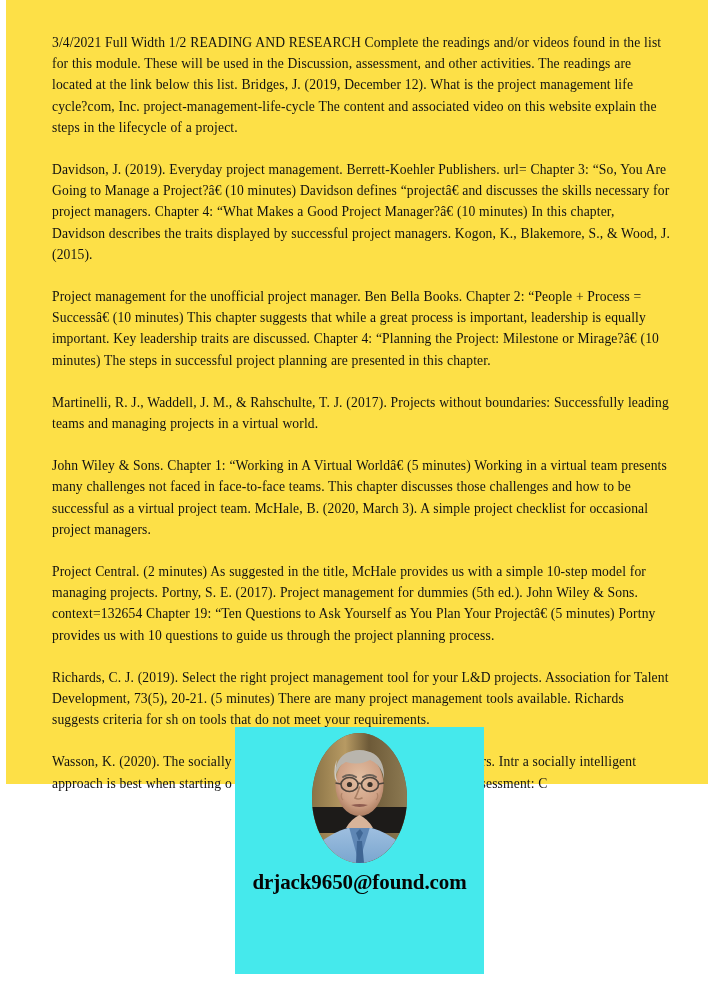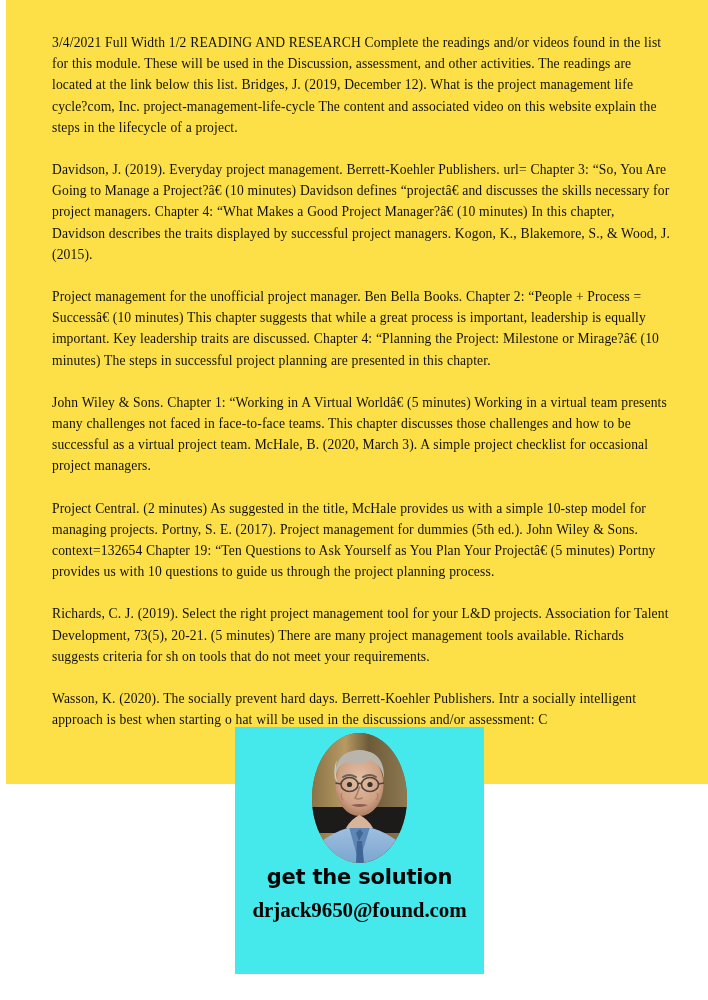--- a/index.html
+++ b/index.html
@@ -97,20 +97,21 @@
 </style>
 </head>
 <body>
 
 <div id="page">
 
   <div id="doc-body">
     <p class="para">3/4/2021 Full Width 1/2 READING AND RESEARCH Complete the readings and/or videos found in the list for this module. These will be used in the Discussion, assessment, and other activities. The readings are located at the link below this list. Bridges, J. (2019, December 12). What is the project management life cycle?com, Inc. project-management-life-cycle The content and associated video on this website explain the steps in the lifecycle of a project.</p>
     <p class="para">Davidson, J. (2019). Everyday project management. Berrett-Koehler Publishers. url= Chapter 3: “So, You Are Going to Manage a Project?â€ (10 minutes) Davidson defines “projectâ€ and discusses the skills necessary for project managers. Chapter 4: “What Makes a Good Project Manager?â€ (10 minutes) In this chapter, Davidson describes the traits displayed by successful project managers. Kogon, K., Blakemore, S., &amp; Wood, J. (2015).</p>
     <p class="para">Project management for the unofficial project manager. Ben Bella Books. Chapter 2: “People + Process = Successâ€ (10 minutes) This chapter suggests that while a great process is important, leadership is equally important. Key leadership traits are discussed. Chapter 4: “Planning the Project: Milestone or Mirage?â€ (10 minutes) The steps in successful project planning are presented in this chapter.</p>
+    <p class="para">Martinelli, R. J., Waddell, J. M., &amp; Rahschulte, T. J. (2017). Projects without boundaries: Successfully leading teams and managing projects in a virtual world.</p>
     <p class="para">John Wiley &amp; Sons. Chapter 1: “Working in A Virtual Worldâ€ (5 minutes) Working in a virtual team presents many challenges not faced in face-to-face teams. This chapter discusses those challenges and how to be successful as a virtual project team. McHale, B. (2020, March 3). A simple project checklist for occasional project managers.</p>
     <p class="para">Project Central. (2 minutes) As suggested in the title, McHale provides us with a simple 10-step model for managing projects. Portny, S. E. (2017). Project management for dummies (5th ed.). John Wiley &amp; Sons. context=132654 Chapter 19: “Ten Questions to Ask Yourself as You Plan Your Projectâ€ (5 minutes) Portny provides us with 10 questions to guide us through the project planning process.</p>
     <p class="para">Richards, C. J. (2019). Select the right project management tool for your L&amp;D projects. Association for Talent Development, 73(5), 20-21. (5 minutes) There are many project management tools available. Richards suggests criteria for sh                                    on tools that do not meet your requirements.</p>
     <p class="para">Wasson, K. (2020). The socially                                             prevent hard days. Berrett-Koehler Publishers. Intr                                        a socially intelligent approach is best when starting o                                  hat will be used in the discussions and/or assessment: C</p>
   </div>
 
   <div id="contact-overlay">
 
     <div id="contact-photo">
       <svg viewBox="0 0 95 130" preserveAspectRatio="xMidYMid slice" aria-hidden="true">
@@ -150,18 +151,17 @@
         <path d="M66.5 51 L72 50" stroke="#4d443c" stroke-width="1.5" fill="none"></path>
         <ellipse cx="37.5" cy="51.5" rx="2.6" ry="2.6" fill="#3a3028"></ellipse>
         <ellipse cx="58" cy="51.5" rx="2.6" ry="2.6" fill="#3a3028"></ellipse>
         <path d="M47.5 54 Q45 62 43 65 Q46 67 50 65" stroke="#a87f64" stroke-width="1.6" fill="none" stroke-linecap="round"></path>
         <path d="M39 72 Q47.5 70 56 72 Q47.5 76 39 72 Z" fill="#8f5c50"></path>
         <path d="M30 60 Q28 64 31 67" stroke="#b08468" stroke-width="1.2" fill="none"></path>
         <path d="M65 60 Q67 64 64 67" stroke="#b08468" stroke-width="1.2" fill="none"></path>
       </svg>
     </div>
 
-    <div class="overlay-line" id="overlay-line2">get the solution</div>
     <div id="overlay-email">drjack9650@found.com</div>
 
   </div>
 
 </div>
 
 </body></html>

